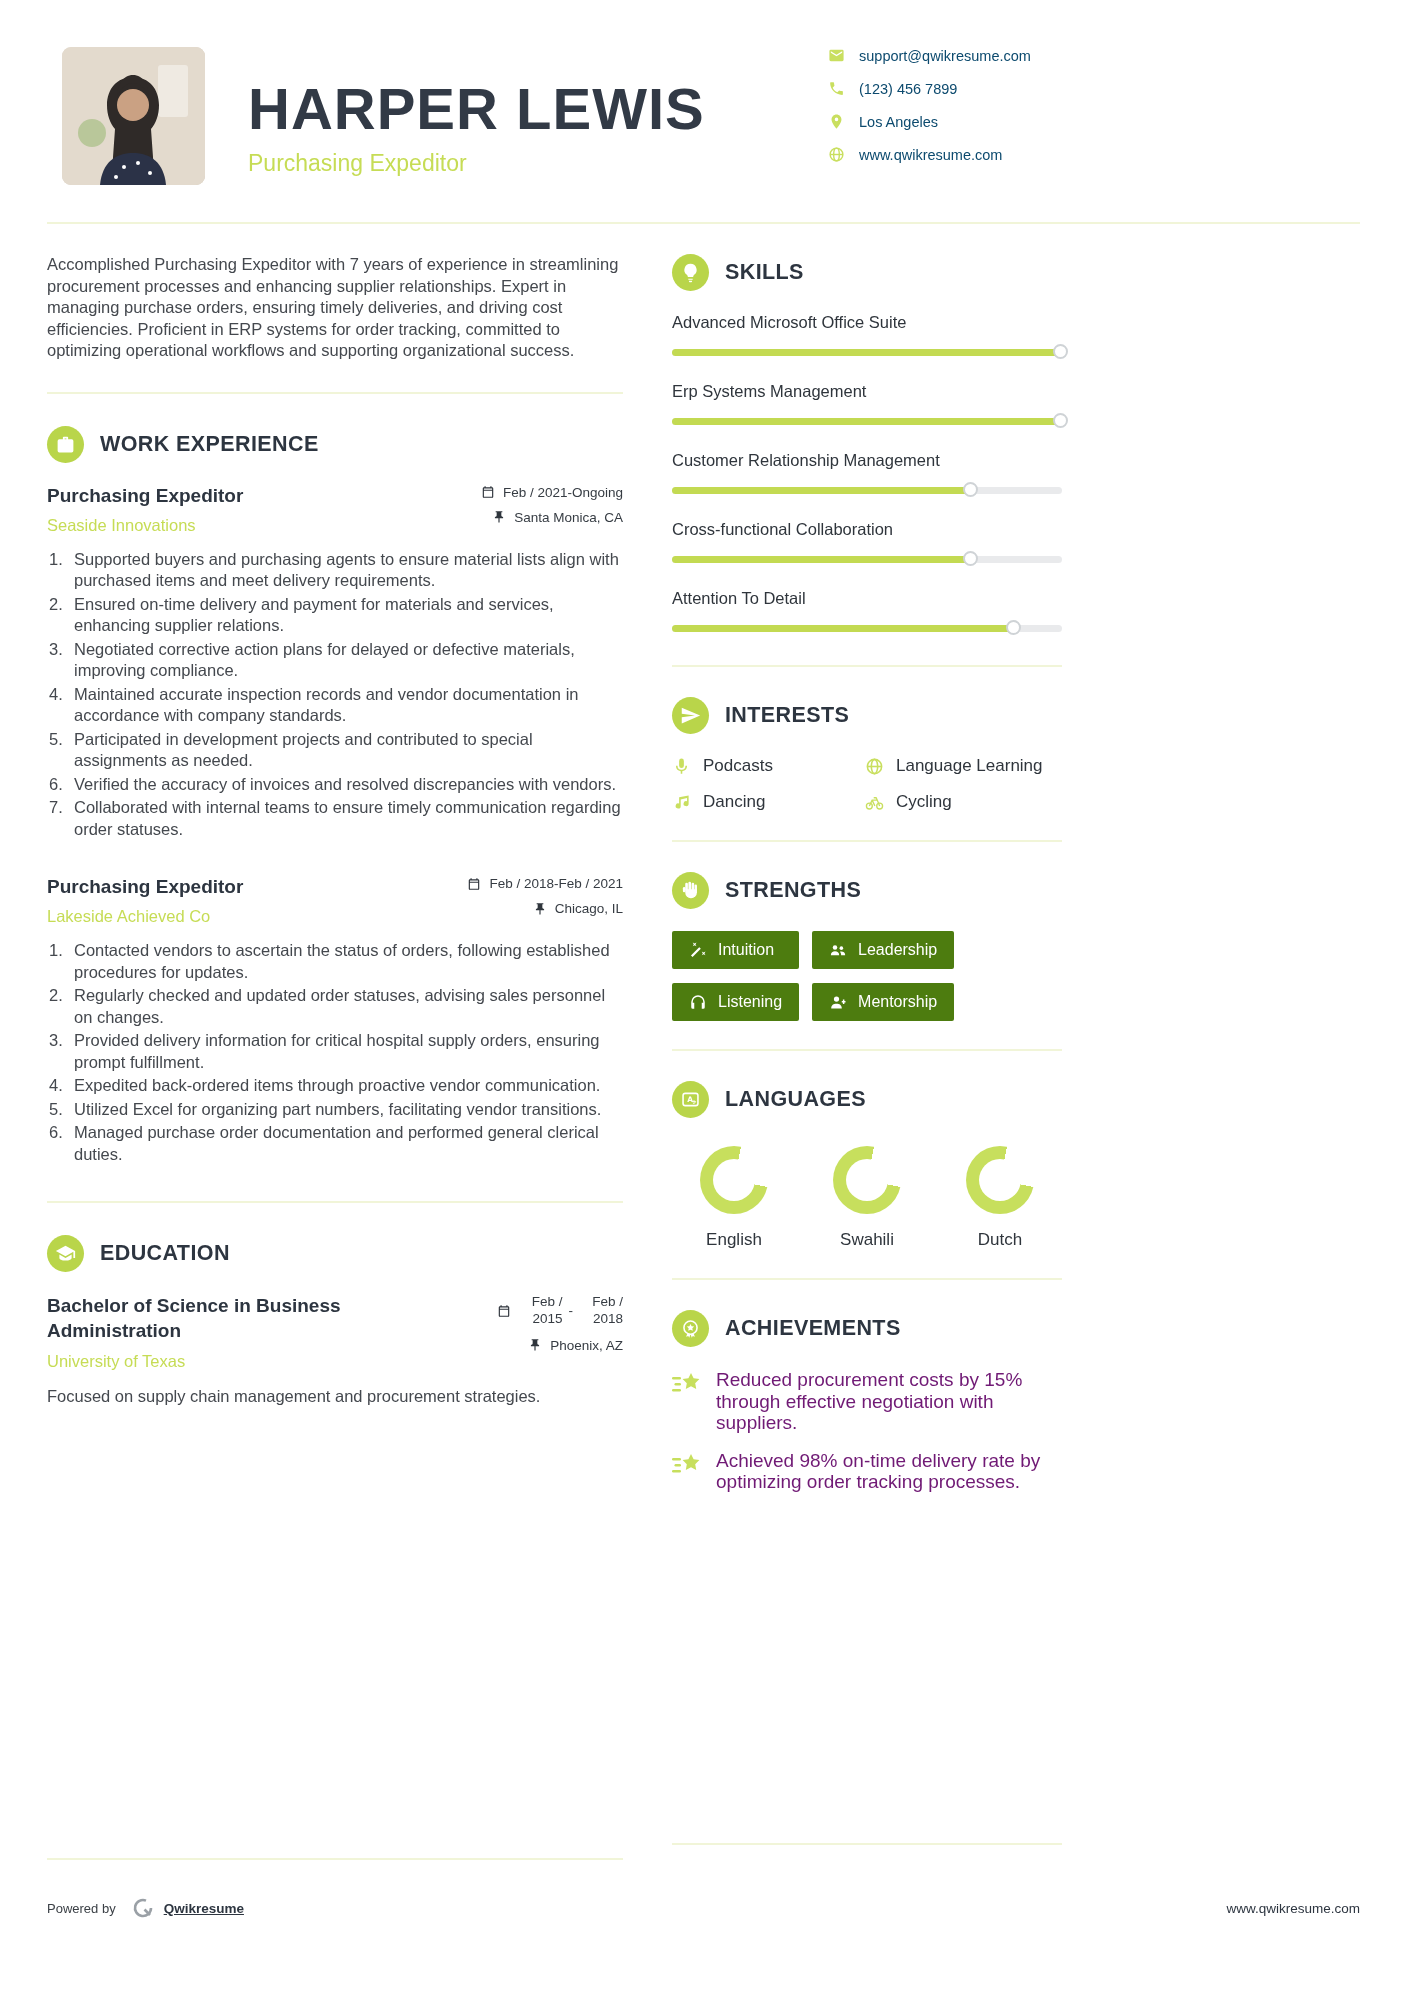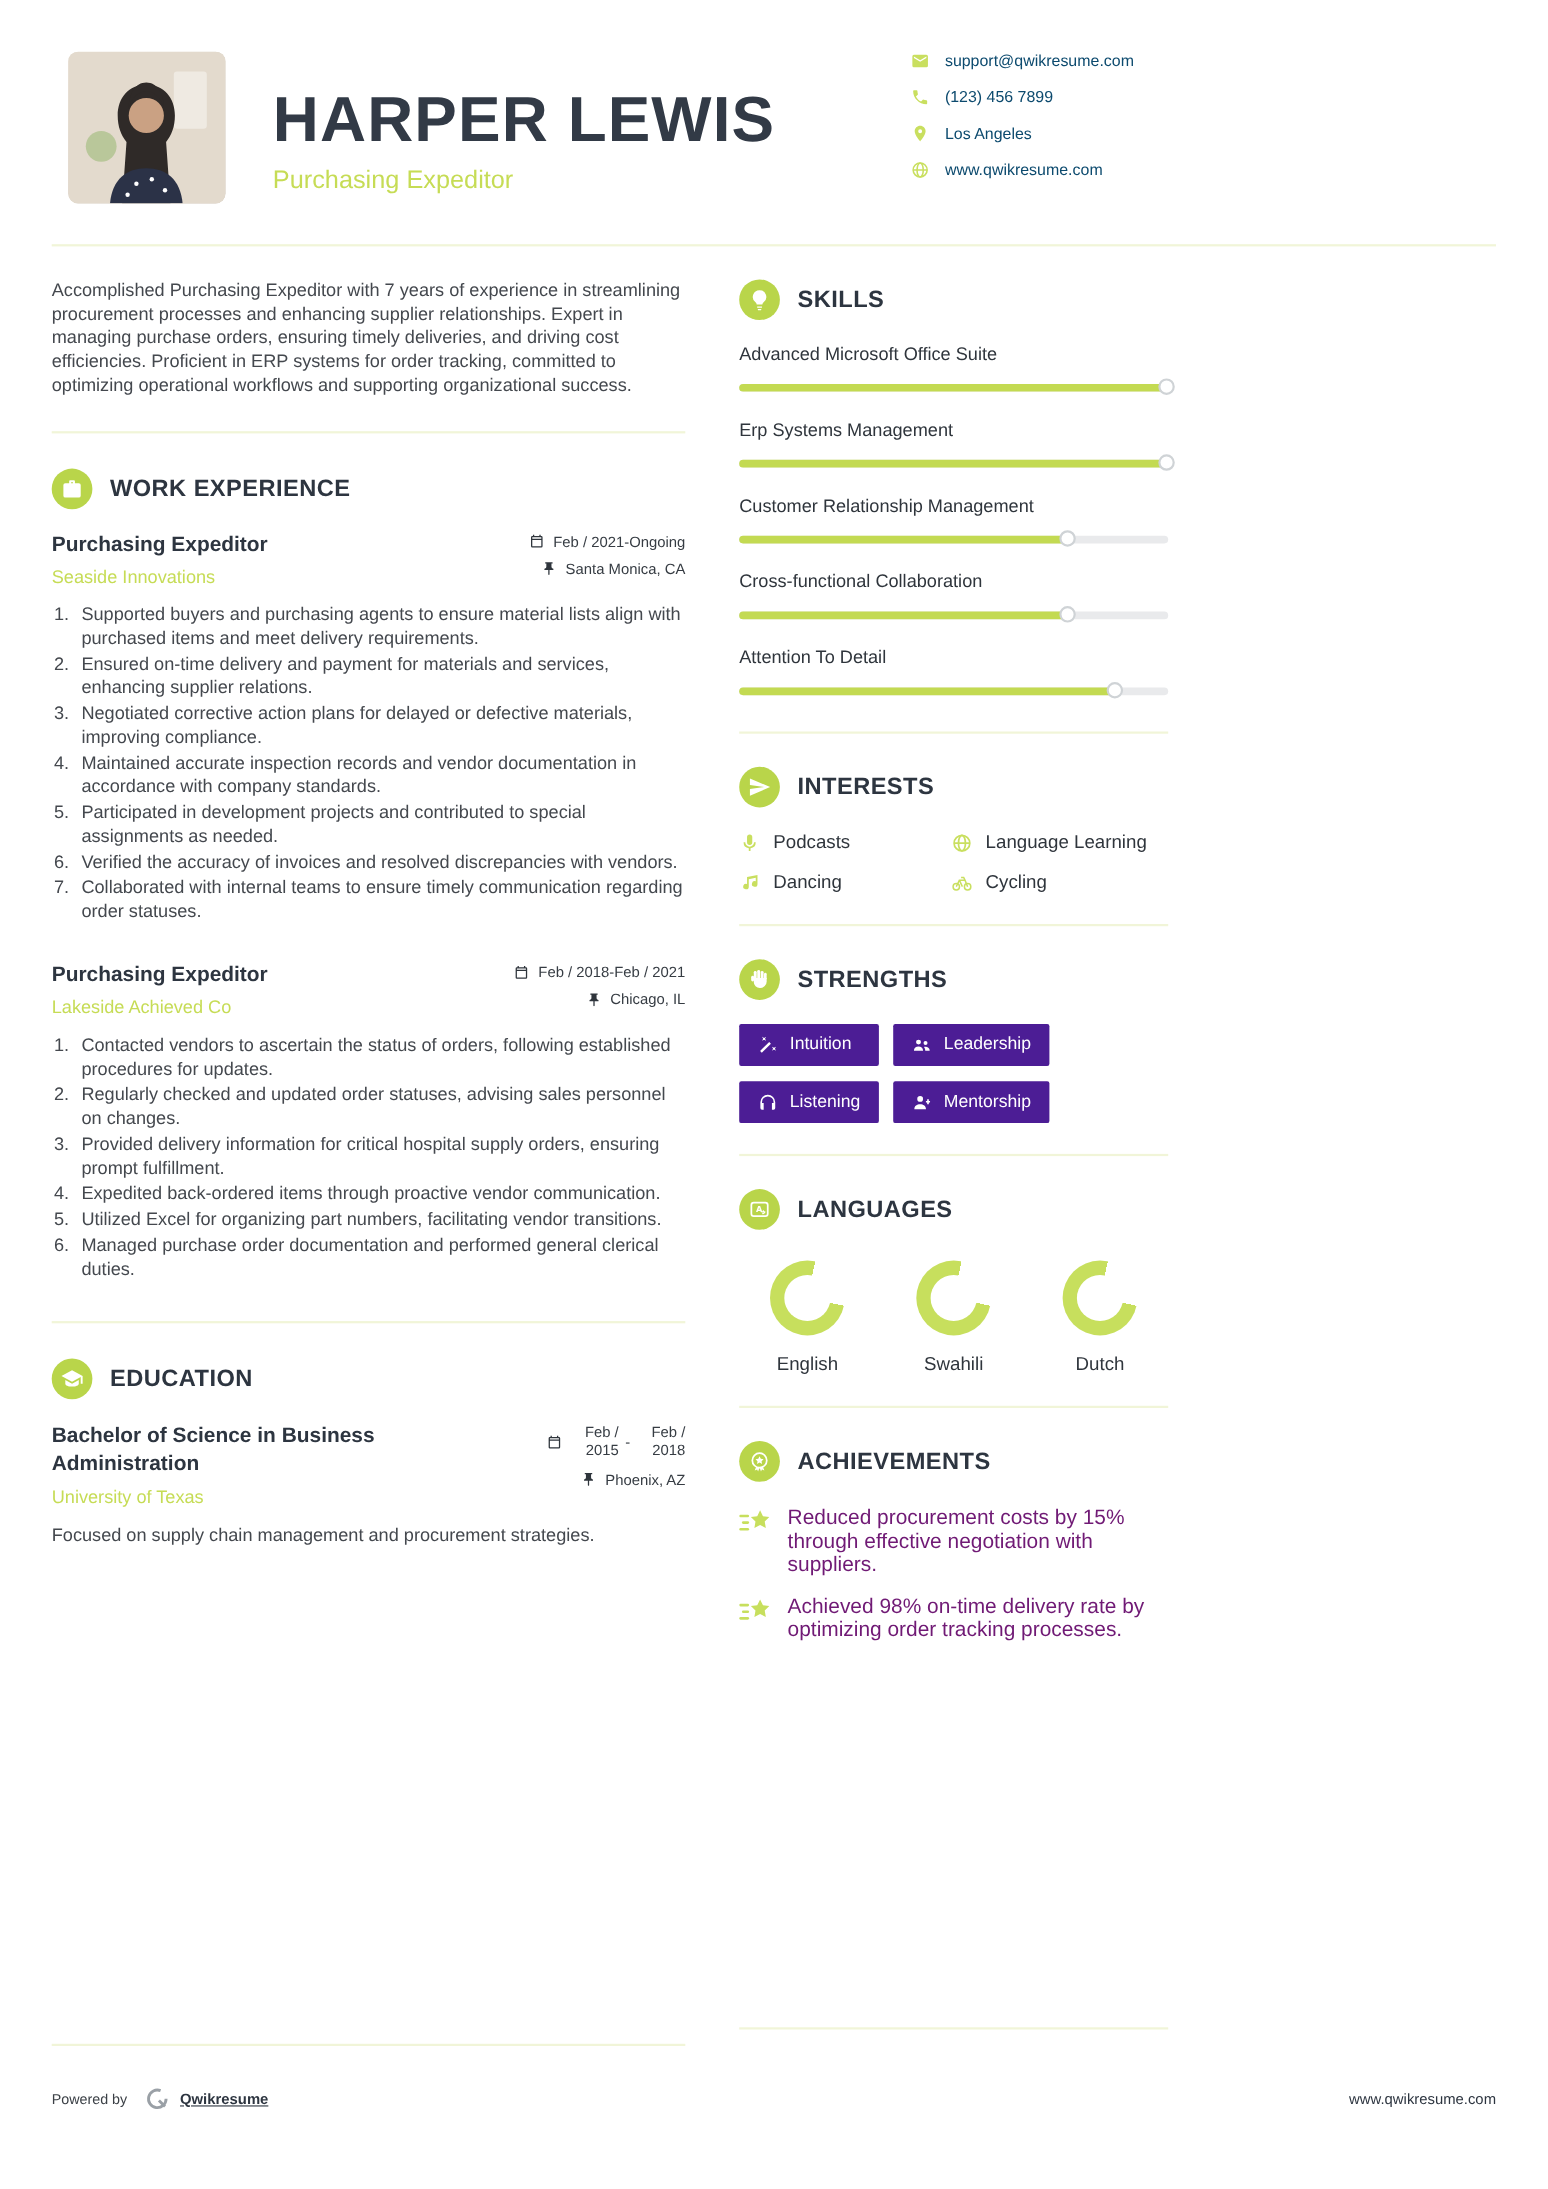--- a/index.html
+++ b/index.html
@@ -70,21 +70,21 @@
                 background:#fff; border:2px solid #cfd3d6; }
 
   
   .int-grid { display:grid; grid-template-columns:193px auto; row-gap:16px; }
   .int-item { display:flex; align-items:center; gap:12px; }
   .int-item .iicon { width:19px; height:19px; color:#c9df5f; display:flex; }
   .int-label { font-size:17px; color:#2f353c; }
 
   
   .chips { display:grid; grid-template-columns:repeat(2,max-content); gap:14px 13px; }
-  .chip { display:inline-flex; align-items:center; gap:11px; background:#4c1d95; color:#fff;
+  .chip { display:inline-flex; align-items:center; gap:11px; background:#4d7c0f; color:#fff;
           font-size:16px; padding:0 17px; height:38px; border-radius:2px; }
   .chip .chicon { width:18px; height:18px; display:flex; }
 
   
   .langs { display:flex; justify-content:space-between; padding:6px 14px 0; }
   .lang { display:flex; flex-direction:column; align-items:center; width:96px; }
   .ring { position:relative; width:68px; height:68px; border-radius:50%; }
   .ring .hole { position:absolute; left:13px; top:13px; width:42px; height:42px; border-radius:50%; background:#fff; }
   .lang-label { margin-top:16px; font-size:17px; color:#2f353c; }
 

